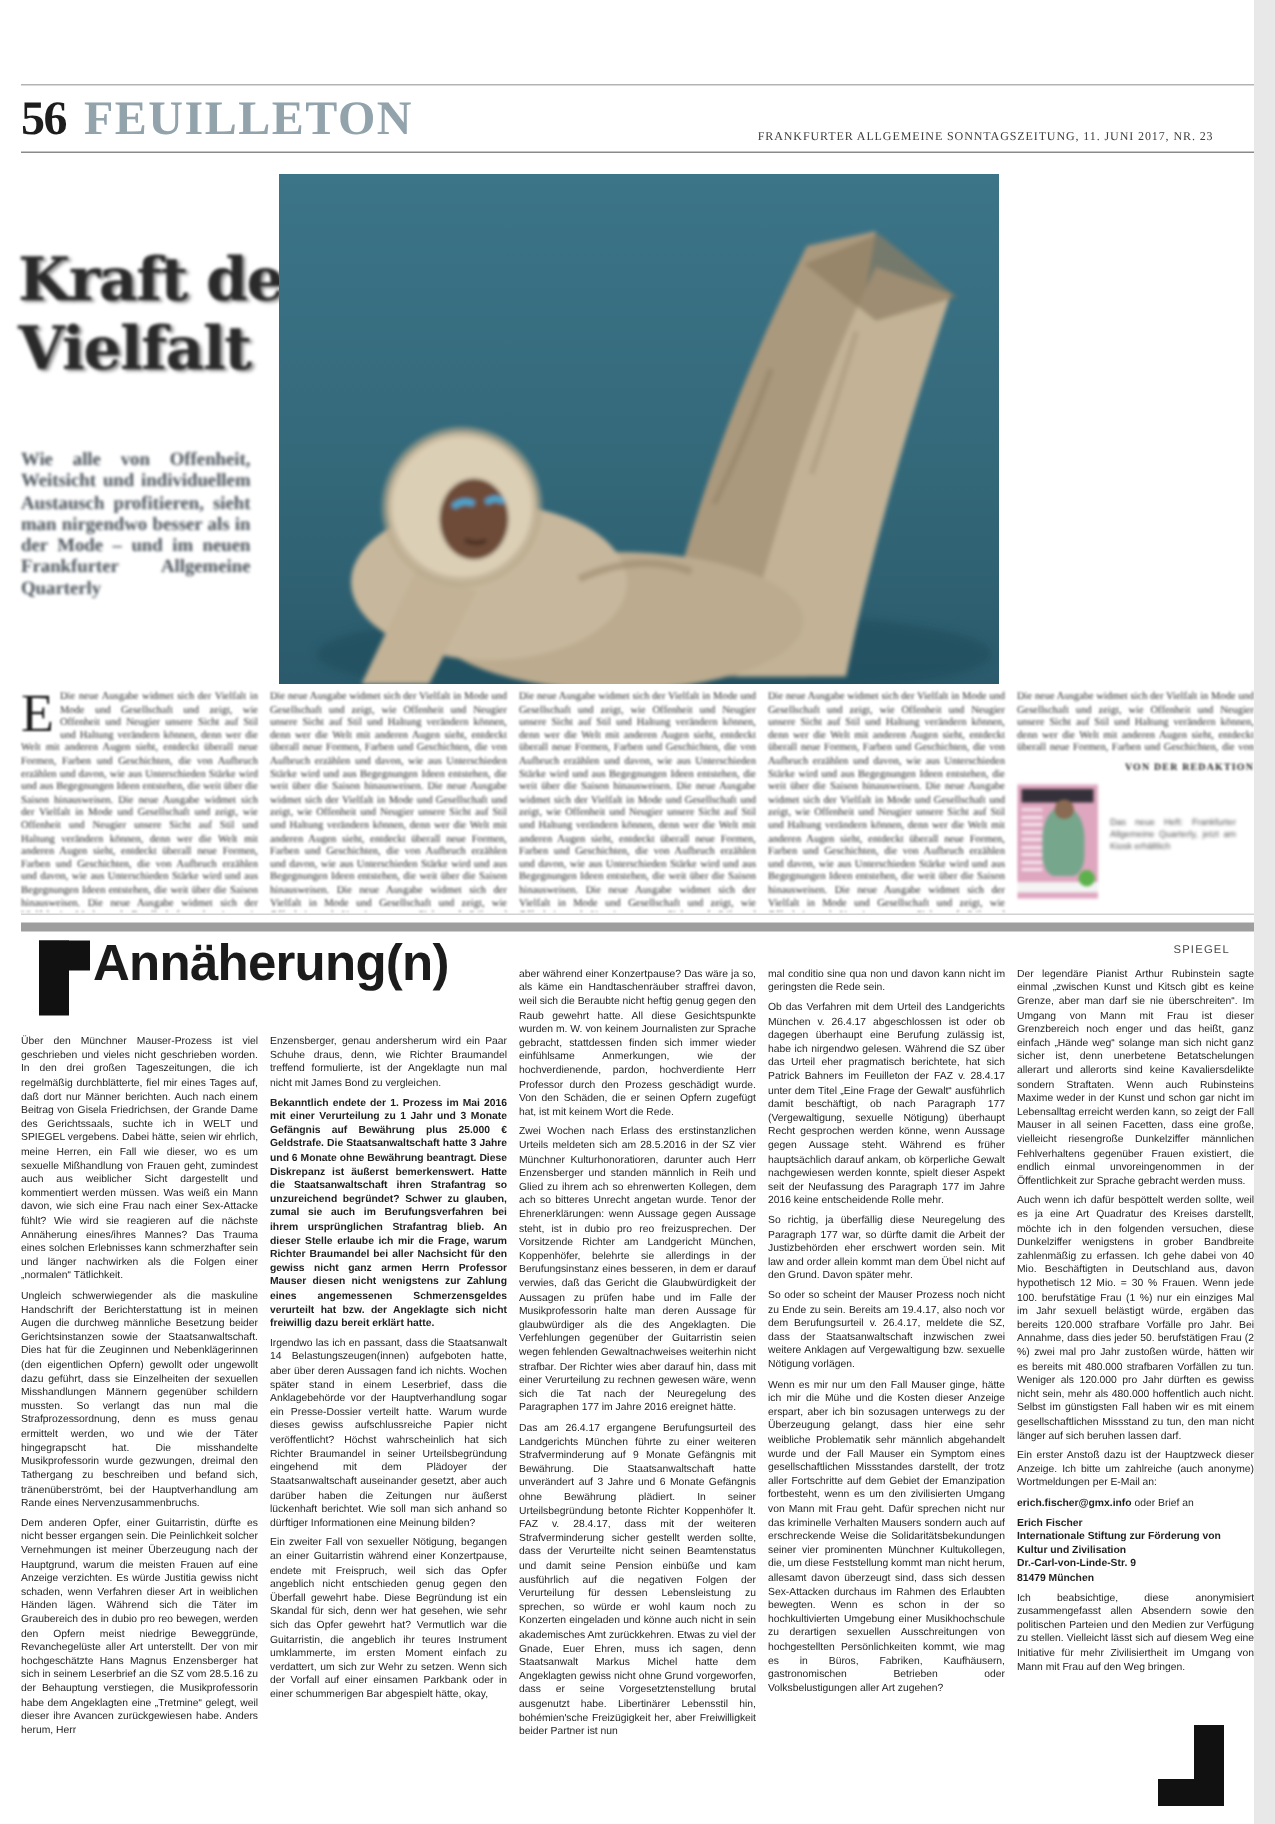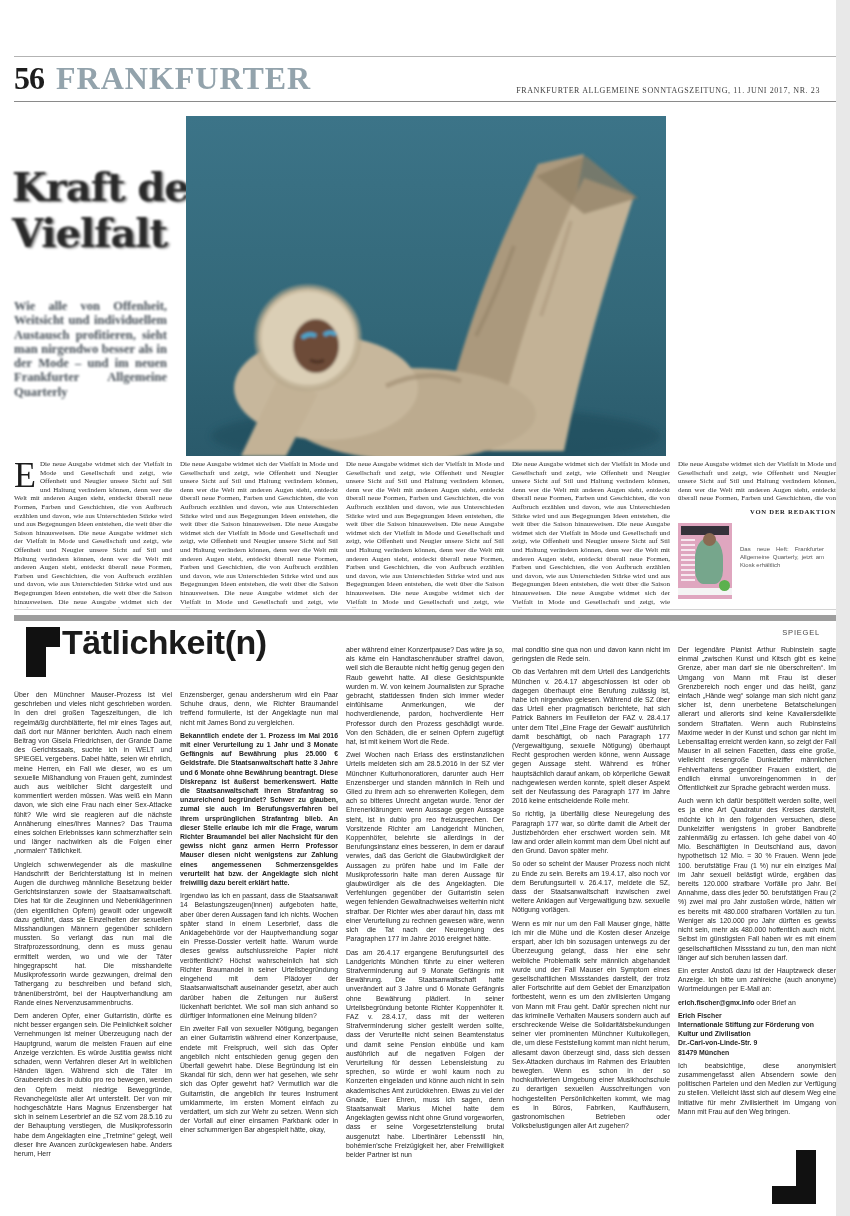--- a/index.html
+++ b/index.html
@@ -6,21 +6,21 @@
   #page{position:relative;width:836px;height:1216px;background:#ffffff;overflow:hidden;
         font-family:"Liberation Sans",sans-serif;color:#222;}
   
   .rule{position:absolute;left:14px;width:822px;height:1px;background:#b3b3b3;}
   #rule-top{top:56px;}
   #rule-head{top:101px;background:#8a8a8a;}
   #page-number{position:absolute;left:14px;top:60px;font-family:"Liberation Serif",serif;
       font-weight:bold;font-size:32px;color:#1d1d1d;letter-spacing:-1px;}
   #section-title{position:absolute;left:56px;top:60px;font-family:"Liberation Serif",serif;
       font-size:32px;font-weight:bold;color:#93a3ac;letter-spacing:1px;}
-  #masthead{position:absolute;right:16px;top:86px;font-family:"Liberation Serif",serif;
+  #masthead{position:absolute;right:27px;top:86px;font-family:"Liberation Serif",serif;
       font-size:8px;color:#3d3d3d;letter-spacing:0.6px;text-align:center;}
   
   #feature-headline{position:absolute;left:12px;top:164px;font-family:"DejaVu Serif","Liberation Serif",serif;
       font-weight:bold;font-size:40px;line-height:46px;color:#2a2a2a;letter-spacing:-1px;
       filter:blur(1.1px);text-shadow:2px 1px 2px rgba(0,0,0,0.45);}
   #feature-standfirst{position:absolute;left:14px;top:299px;width:153px;
       font-family:"Liberation Serif",serif;font-size:12.5px;line-height:14.3px;font-weight:600;
       color:#49525a;text-align:justify;filter:blur(1.15px);}
   
   #photo{position:absolute;left:186px;top:116px;width:480px;height:340px;}
@@ -65,21 +65,21 @@
   .contact-line{font-weight:bold;text-align:left;}
   .email{font-weight:bold;}
 </style>
 </head>
 <body>
 
 <div id="page">
 
   <div class="rule" id="rule-top"></div>
   <div id="page-number">56</div>
-  <div id="section-title">FRANKFURTER</div>
+  <div id="section-title">FEUILLETON</div>
   <div id="masthead">FRANKFURTER ALLGEMEINE SONNTAGSZEITUNG, 11. JUNI 2017, NR. 23</div>
   <div class="rule" id="rule-head"></div>
 
   <div id="feature-headline">
     <div>Kraft der</div>
     <div>Vielfalt</div>
   </div>
   <div id="feature-standfirst">Wie alle von Offenheit, Weitsicht und individuellem Austausch profitieren, sieht man nirgendwo besser als in der Mode – und im neuen Frankfurter Allgemeine Quarterly</div>
 
   <svg id="photo" viewBox="0 0 480 340" preserveAspectRatio="none">
@@ -139,21 +139,21 @@
       </div>
     </div>
 
   <div class="rule" id="rule-teaser"></div>
   <div id="divider-bar"></div>
   <div id="anzeige">SPIEGEL</div>
 
   <div id="ad-headline-wrap">
     <div class="c-open-h"></div>
     <div class="c-open-v"></div>
-    <div id="ad-headline">Tätlichkeit(n)</div>
+    <div id="ad-headline">Annäherung(n)</div>
   </div>
 
   <div id="article">
       <div class="a-col pad-top">
         <div class="para">Über den Münchner Mauser-Prozess ist viel geschrieben und vieles nicht geschrieben worden. In den drei großen Tageszeitungen, die ich regelmäßig durchblätterte, fiel mir eines Tages auf, daß dort nur Männer berichten. Auch nach einem Beitrag von Gisela Friedrichsen, der Grande Dame des Gerichtssaals, suchte ich in WELT und SPIEGEL vergebens. Dabei hätte, seien wir ehrlich, meine Herren, ein Fall wie dieser, wo es um sexuelle Mißhandlung von Frauen geht, zumindest auch aus weiblicher Sicht dargestellt und kommentiert werden müssen. Was weiß ein Mann davon, wie sich eine Frau nach einer Sex-Attacke fühlt? Wie wird sie reagieren auf die nächste Annäherung eines/ihres Mannes? Das Trauma eines solchen Erlebnisses kann schmerzhafter sein und länger nachwirken als die Folgen einer „normalen“ Tätlichkeit.</div>
         <div class="para">Ungleich schwerwiegender als die maskuline Handschrift der Berichterstattung ist in meinen Augen die durchweg männliche Besetzung beider Gerichtsinstanzen sowie der Staatsanwaltschaft. Dies hat für die Zeuginnen und Nebenklägerinnen (den eigentlichen Opfern) gewollt oder ungewollt dazu geführt, dass sie Einzelheiten der sexuellen Misshandlungen Männern gegenüber schildern mussten. So verlangt das nun mal die Strafprozessordnung, denn es muss genau ermittelt werden, wo und wie der Täter hingegrapscht hat. Die misshandelte Musikprofessorin wurde gezwungen, dreimal den Tathergang zu beschreiben und befand sich, tränenüberströmt, bei der Hauptverhandlung am Rande eines Nervenzusammenbruchs.</div>
         <div class="para">Dem anderen Opfer, einer Guitarristin, dürfte es nicht besser ergangen sein. Die Peinlichkeit solcher Vernehmungen ist meiner Überzeugung nach der Hauptgrund, warum die meisten Frauen auf eine Anzeige verzichten. Es würde Justitia gewiss nicht schaden, wenn Verfahren dieser Art in weiblichen Händen lägen. Während sich die Täter im Graubereich des in dubio pro reo bewegen, werden den Opfern meist niedrige Beweggründe, Revanchegelüste aller Art unterstellt. Der von mir hochgeschätzte Hans Magnus Enzensberger hat sich in seinem Leserbrief an die SZ vom 28.5.16 zu der Behauptung verstiegen, die Musikprofessorin habe dem Angeklagten eine „Tretmine“ gelegt, weil dieser ihre Avancen zurückgewiesen habe. Anders herum, Herr</div>
       </div>
       <div class="a-col pad-top">
         <div class="para">Enzensberger, genau andersherum wird ein Paar Schuhe draus, denn, wie Richter Braumandel treffend formulierte, ist der Angeklagte nun mal nicht mit James Bond zu vergleichen.</div>

